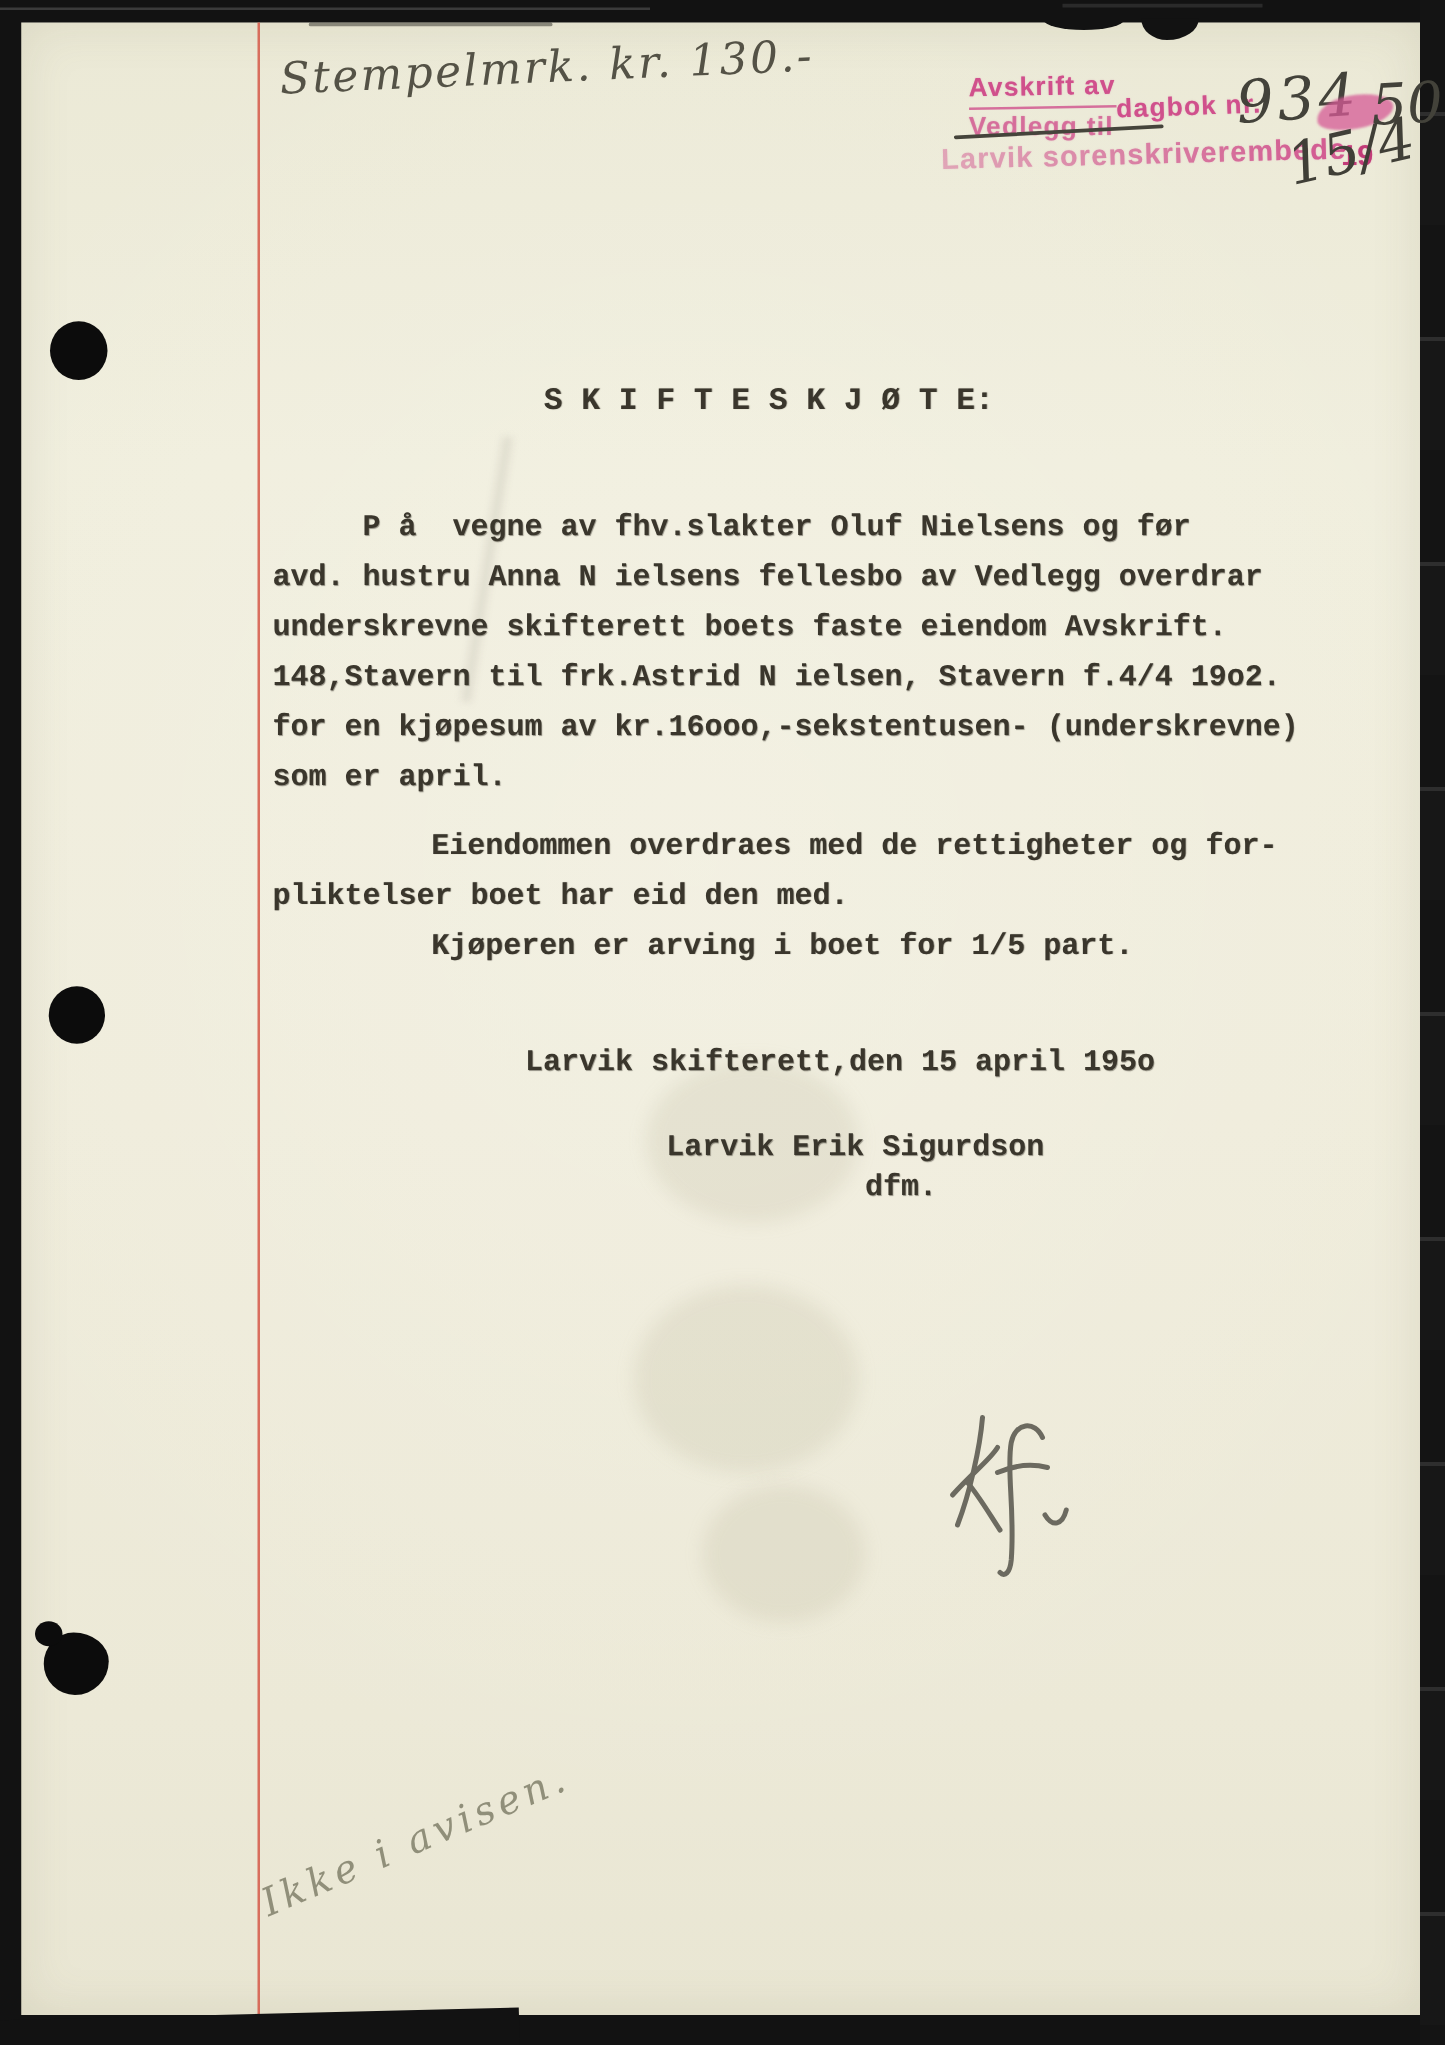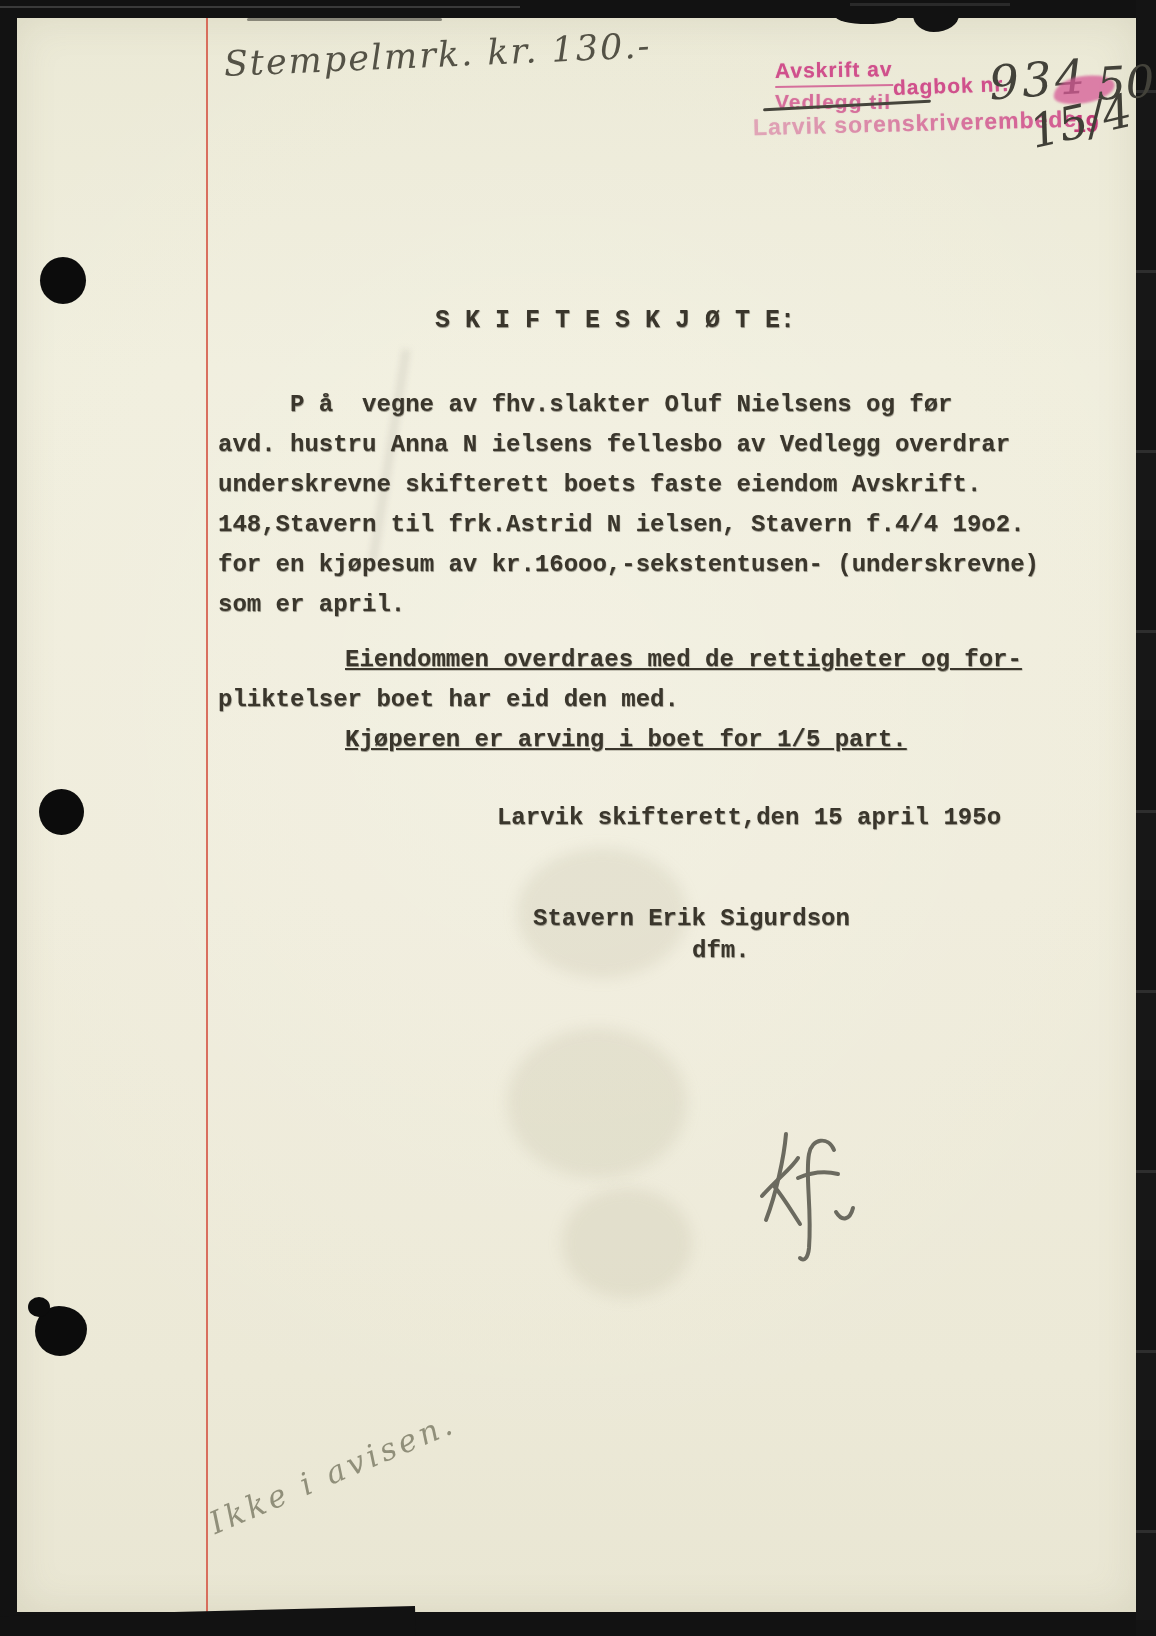--- a/index.html
+++ b/index.html
@@ -59,25 +59,25 @@
   .stamp-office{left:736px;top:92px;font-size:23px;letter-spacing:1px;transform:rotate(-1.5deg);
     -webkit-mask-image:linear-gradient(90deg,rgba(0,0,0,0.45),rgba(0,0,0,0.95));
     mask-image:linear-gradient(90deg,rgba(0,0,0,0.45),rgba(0,0,0,0.95));}
 
   
   .type{font-family:"Liberation Mono","DejaVu Sans Mono",monospace;font-weight:bold;
     color:#3a362c;text-shadow:0.5px 0.5px 0.7px rgba(58,54,44,0.5);}
   .title{position:absolute;left:418px;top:288px;font-size:25px;text-align:right;}
   .body-text{position:absolute;left:201px;top:367px;width:860px;font-size:24px;line-height:40px;}
   .tl{white-space:pre;}
-  .ind-first{padding-left:72px;}
-  .ind-mid{padding-left:127px;text-decoration:underline;}
+  .ind-first{padding-left:72px;margin-top:18px;}
+  .ind-mid{padding-left:127px;}
   .ind-date{padding-left:202px;}
   .gap-para{margin-top:15px;}
-  .gap-big{margin-top:38px;text-align:center;}
+  .gap-big{margin-top:53px;}
   .sig-name{position:absolute;left:516px;top:887px;font-size:24px;}
   .sig-title{position:absolute;left:675px;top:919px;font-size:24px;}
 
   
   .kf-mark{position:absolute;left:731px;top:1098px;width:140px;height:150px;}
   .bleed{position:absolute;border-radius:50%;background:rgba(168,160,128,0.16);filter:blur(7px);}
   .bleed-1{left:500px;top:830px;width:170px;height:130px;}
   .bleed-2{left:490px;top:1010px;width:180px;height:150px;}
   .bleed-3{left:545px;top:1170px;width:130px;height:110px;}
   .smudge{position:absolute;left:368px;top:330px;width:9px;height:215px;
@@ -127,21 +127,21 @@
       <div class="tl">underskrevne skifterett boets faste eiendom Avskrift.</div>
       <div class="tl">148,Stavern til frk.Astrid N ielsen, Stavern f.4/4 19o2.</div>
       <div class="tl">for en kjøpesum av kr.16ooo,-sekstentusen- (underskrevne)</div>
       <div class="tl">som er april.</div>
       <div class="tl ind-mid gap-para">Eiendommen overdraes med de rettigheter og for-</div>
       <div class="tl">pliktelser boet har eid den med.</div>
       <div class="tl ind-mid">Kjøperen er arving i boet for 1/5 part.</div>
       <div class="tl ind-date gap-big">Larvik skifterett,den 15 april 195o</div>
     </div>
 
-    <div class="type sig-name">Stavern Erik Sigurdson</div>
+    <div class="type sig-name">Larvik Erik Sigurdson</div>
     <div class="type sig-title">dfm.</div>
 
     <svg class="kf-mark" viewBox="0 0 140 150" aria-label="kf.">
       <g fill="none" stroke="#55544a" stroke-width="4" stroke-linecap="round" opacity="0.85">
         <path d="M38,18 C36,42 28,78 18,104"></path>
         <path d="M14,80 C30,62 44,52 50,42"></path>
         <path d="M26,70 C36,82 44,96 52,108"></path>
         <path d="M86,34 C80,20 64,22 61,38 C57,60 64,92 61,132 C60,142 56,146 52,142"></path>
         <path d="M50,62 C64,56 78,55 90,58"></path>
         <path d="M88,96 C94,106 102,104 105,92"></path>

